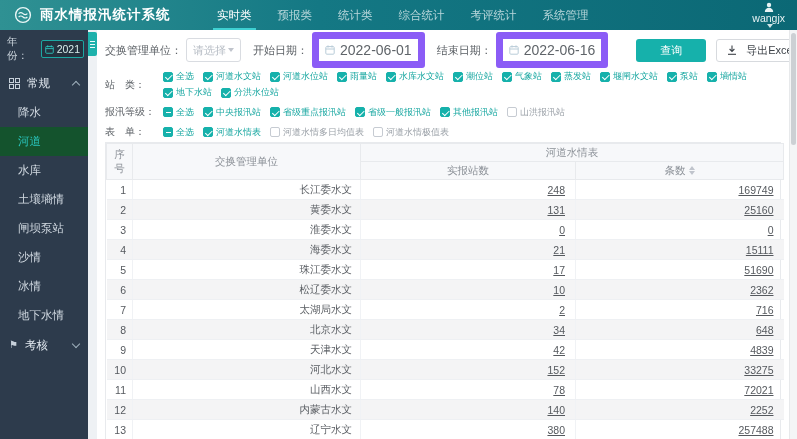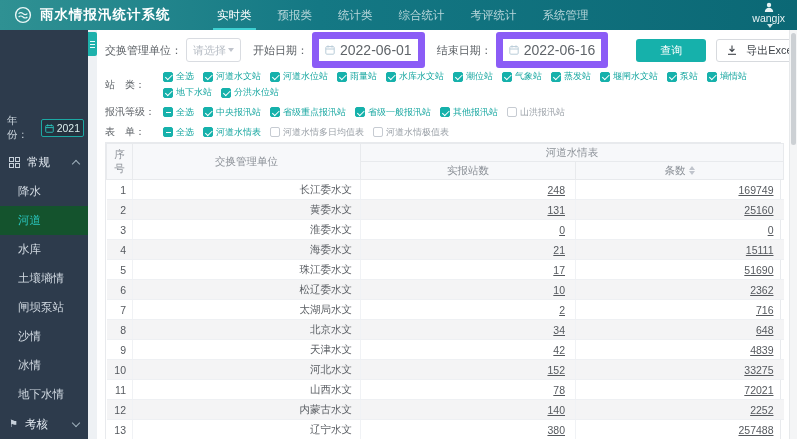--- a/index.html
+++ b/index.html
@@ -13,21 +13,21 @@
   .brand-title{font-size:13.5px;font-weight:bold;letter-spacing:1px;white-space:nowrap;}
   .nav{display:flex;height:100%;align-items:stretch;}
   .nav-item{padding:0 13px;display:flex;align-items:center;font-size:11.5px;color:#b9d7db;cursor:pointer;position:relative;white-space:nowrap;}
   .nav-item.active{color:#fff;}
   .nav-item.active::after{content:"";position:absolute;left:9px;right:9px;bottom:0;height:2px;background:#3fd0d2;}
   .user{margin-left:auto;display:flex;align-items:center;font-size:10.5px;color:#e8f3f4;cursor:pointer;flex-direction:column;}
   .caret-down{width:0;height:0;border-left:3.5px solid transparent;border-right:3.5px solid transparent;border-top:4px solid #cfe6e8;margin-left:2px;}
 
   
   .main{flex:1;display:flex;min-height:0;position:relative;}
-  .sidebar{flex:0 0 88px;width:88px;background:#2d3b4c;display:flex;flex-direction:column;overflow:hidden;justify-content:flex-end;}
+  .sidebar{flex:0 0 88px;width:88px;background:#2d3b4c;display:flex;flex-direction:column;overflow:hidden;}
   .year-row{display:flex;align-items:center;padding:5px 4px 5px 7px;gap:4px;font-size:10.5px;color:#cfd8e0;}
   .year-input{flex:1;display:flex;align-items:center;gap:3px;border:1px solid #1ca8a3;border-radius:2px;
     padding:2px 3px;background:#24323f;color:#d8eceb;font-size:10.5px;cursor:text;}
   .menu-group-header{display:flex;align-items:center;gap:7px;height:30px;padding:0 9px;font-size:11.5px;color:#e2e9f0;cursor:pointer;}
   .menu-group-header .glabel{flex:1;}
   .chev{width:5px;height:5px;border-right:1px solid #9fb0bd;border-bottom:1px solid #9fb0bd;display:inline-block;}
   .chev.up{transform:rotate(-135deg);margin-top:3px;}
   .chev.down{transform:rotate(45deg);margin-bottom:2px;}
   .menu-list{display:flex;flex-direction:column;}
   .menu-item{height:29px;display:flex;align-items:center;padding-left:18px;font-size:11.5px;color:#d2dae2;cursor:pointer;}

